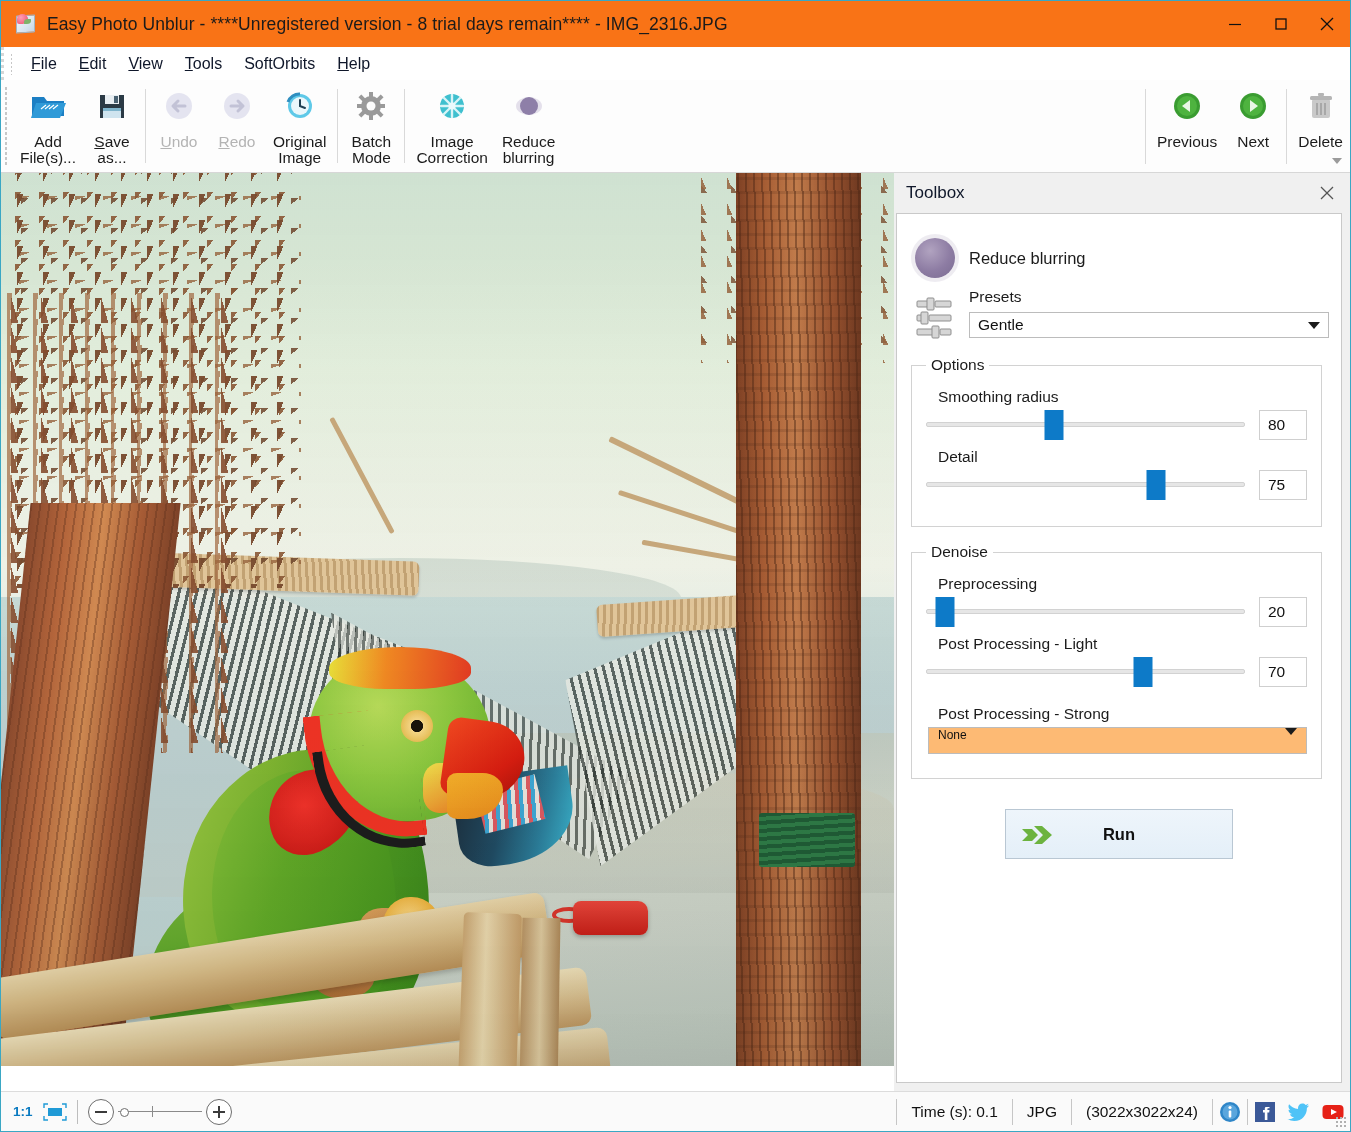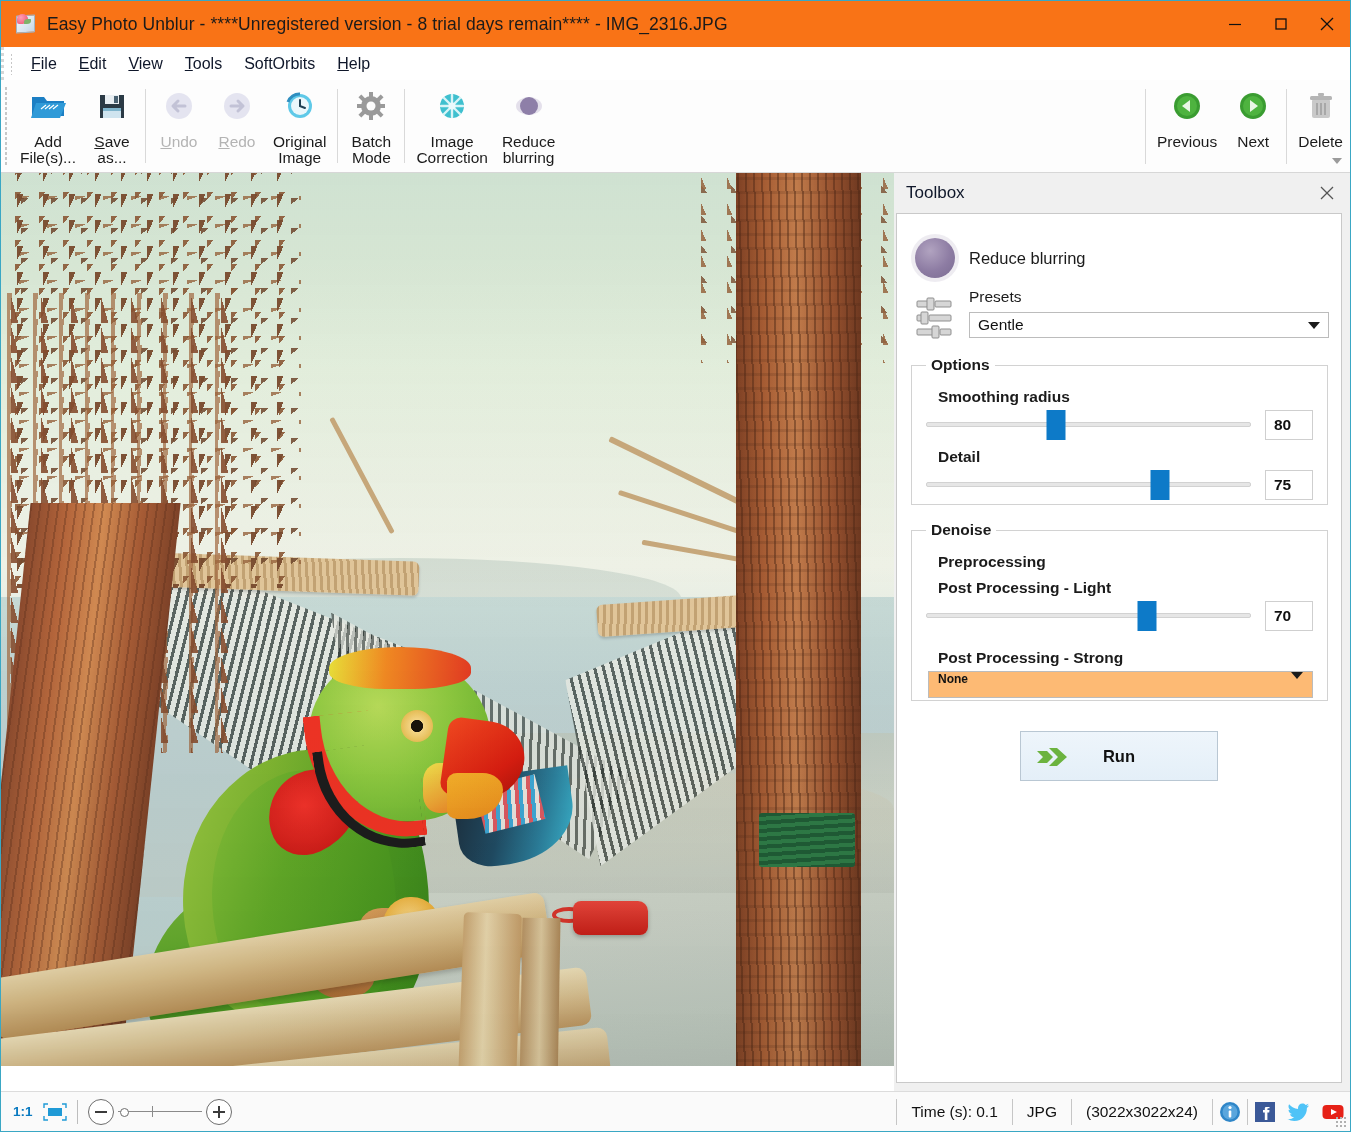--- a/index.html
+++ b/index.html
@@ -428,21 +428,21 @@
   .sliders-ico { width:40px; height:44px; flex:0 0 40px; margin-top:8px; }
   .preset-col { flex:1 1 auto; }
   .preset-lbl { font-size:15.5px; color:#1b1b1b; margin-bottom:6px; }
   .combo {
     height:26px; border:1px solid #bcbcbc; background:#ffffff;
     display:flex; align-items:center; justify-content:space-between;
     padding:0 8px 0 8px; font-size:15.5px; color:#111;
   }
   .combo .arr { width:0;height:0;border-left:6px solid transparent;border-right:6px solid transparent;border-top:7px solid #1b1b1b; }
   fieldset {
-    border:1px solid #d2d2d2; margin:16px 1px 0 2px; padding:6px 14px 2px 14px;font-weight:bold;
+    border:1px solid #d2d2d2; margin:16px 7px 0 2px; padding:6px 14px 24px 14px;
   }
   legend { font-size:15.5px; color:#1b1b1b; padding:0 5px; }
   .sl-label { font-size:15.5px; color:#1b1b1b; margin:8px 0 4px 12px; }
   .sl-row { display:flex; align-items:center; gap:14px; margin-bottom:2px; }
   .sl-track-wrap { flex:1 1 auto; position:relative; height:30px; }
   .sl-track {
     position:absolute; left:0; right:0; top:12px; height:5px;
     background:#e6e6e6; border:1px solid #d2d2d2; border-radius:2px;
   }
   .sl-thumb {
@@ -457,21 +457,21 @@
   .chk-row { display:flex; align-items:center; gap:10px; margin:14px 0 4px 12px; }
   .chk-box { width:18px; height:18px; border:1px solid #4a4a4a; background:#fff; flex:0 0 18px; }
   .chk-lbl { font-size:15.5px; color:#1b1b1b; }
   .combo2 {
     height:27px; border:1px solid #bcbcbc; background:#fdba74;
     display:flex; align-items:flex-start; justify-content:space-between;
     padding:0 9px; font-size:12px; color:#111; margin:4px 0 0 2px;
   }
   .run-wrap { display:flex; justify-content:center; margin-top:30px; }
   #run-btn {
-    width:198px; height:50px;
+    width:228px; height:50px;
     background:linear-gradient(180deg,#eef5fb 0%, #e4eff8 100%);
     border:1px solid #b9c7d3;
     display:flex; align-items:center; position:relative;
   }
   #run-btn .lbl { flex:1 1 auto; text-align:center; font-size:16.5px; font-weight:bold; color:#111; }
   #run-arrow { position:absolute; left:14px; top:12px; width:34px; height:26px; }
 
   
   #statusbar {
     height:40px; flex:0 0 40px;
@@ -849,20 +849,27 @@
               <div class="sl-thumb" id="th1" style="left: 72%;"></div>
             </div>
             <div class="sl-val">75</div>
           </div>
         </fieldset>
 
         <fieldset>
           <legend>Denoise</legend>
 
           <div class="sl-label">Preprocessing</div>
+          <div class="sl-row">
+            <div class="sl-track-wrap">
+              <div class="sl-track"></div>
+              <div class="sl-thumb" id="th2" style="left: 6%;"></div>
+            </div>
+            <div class="sl-val">20</div>
+          </div>
 
           <div class="sl-label">Post Processing - Light</div>
           <div class="sl-row">
             <div class="sl-track-wrap">
               <div class="sl-track"></div>
               <div class="sl-thumb" id="th3" style="left: 68%;"></div>
             </div>
             <div class="sl-val">70</div>
           </div>
 

